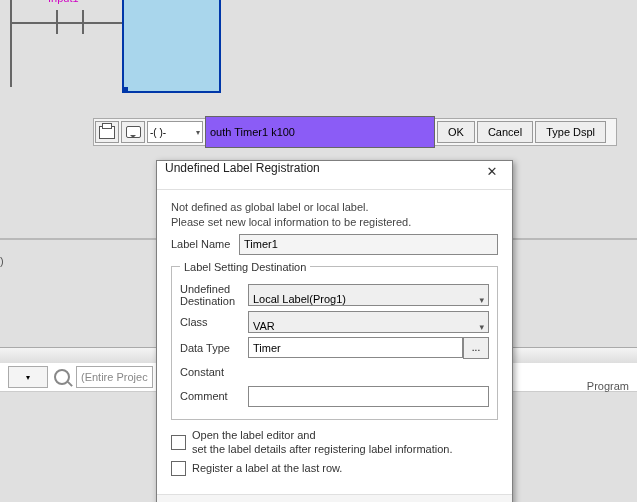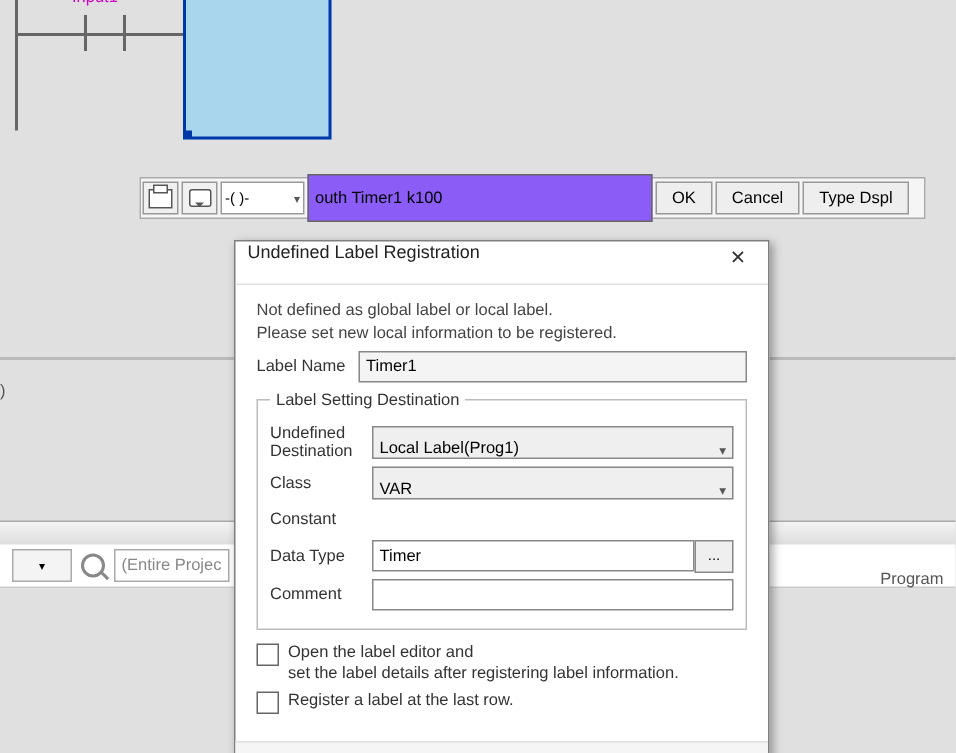--- a/index.html
+++ b/index.html
@@ -62,21 +62,21 @@
   legend{font-size:11px;color:#333;padding:0 4px}
   .wide-label{width:72px}
 
   .sel{flex:1;height:20px;border:1px solid #888;background:#efefef;display:flex;align-items:flex-end;
     padding:0 4px;font-size:11px}
   .sel .arrow{margin-left:auto;font-size:9px;color:#555}
 
   .mini-btn{width:24px;height:20px;border:1px solid #888;background:#efefef;display:flex;
     align-items:center;justify-content:center;font-size:10px}
 
-  .chk-row{display:flex;align-items:flex-start;margin:4px 0;gap:6px}
+  .chk-row{display:flex;align-items:center;margin:4px 0;gap:6px}
   .chk{width:13px;height:13px;border:1px solid #666;flex:none;margin-top:1px;background:#fff}
   .chk-label{color:#333;line-height:1.3}
 
   .dlg-buttons{display:flex;justify-content:flex-end;border-top:1px solid #e0e0e0;
     background:#f5f5f5;padding:8px 12px;gap:8px}
 
   .mag{width:12px;height:12px;border:2px solid #888;border-radius:50%;position:relative}
   .mag::after{content:"";position:absolute;width:6px;height:2px;background:#888;right:-5px;bottom:-2px;transform:rotate(45deg)}
 
   .printer-icon{width:14px;height:11px;border:1px solid #555;position:relative;background:#fff}
@@ -162,28 +162,28 @@
 
       <div class="field-row">
         <label class="wide-label">Class</label>
         <div class="sel">
           <span>VAR</span>
           <span class="arrow">▾</span>
         </div>
       </div>
 
       <div class="field-row">
-        <label class="wide-label">Constant</label>
-        <input class="txt ro" style="border: none; background: transparent;" readonly="" value="">
-      </div>
-
-      <div class="field-row">
         <label class="wide-label">Data Type</label>
         <input class="txt" value="Timer" style="">
         <div class="mini-btn">...</div>
+      </div>
+
+      <div class="field-row">
+        <label class="wide-label">Constant</label>
+        <input class="txt ro" style="border: none; background: transparent;" readonly="" value="">
       </div>
 
       <div class="field-row">
         <label class="wide-label">Comment</label>
         <input class="txt" value="" style="">
       </div>
     </fieldset>
 
     <div class="chk-row">
       <div class="chk"></div>

